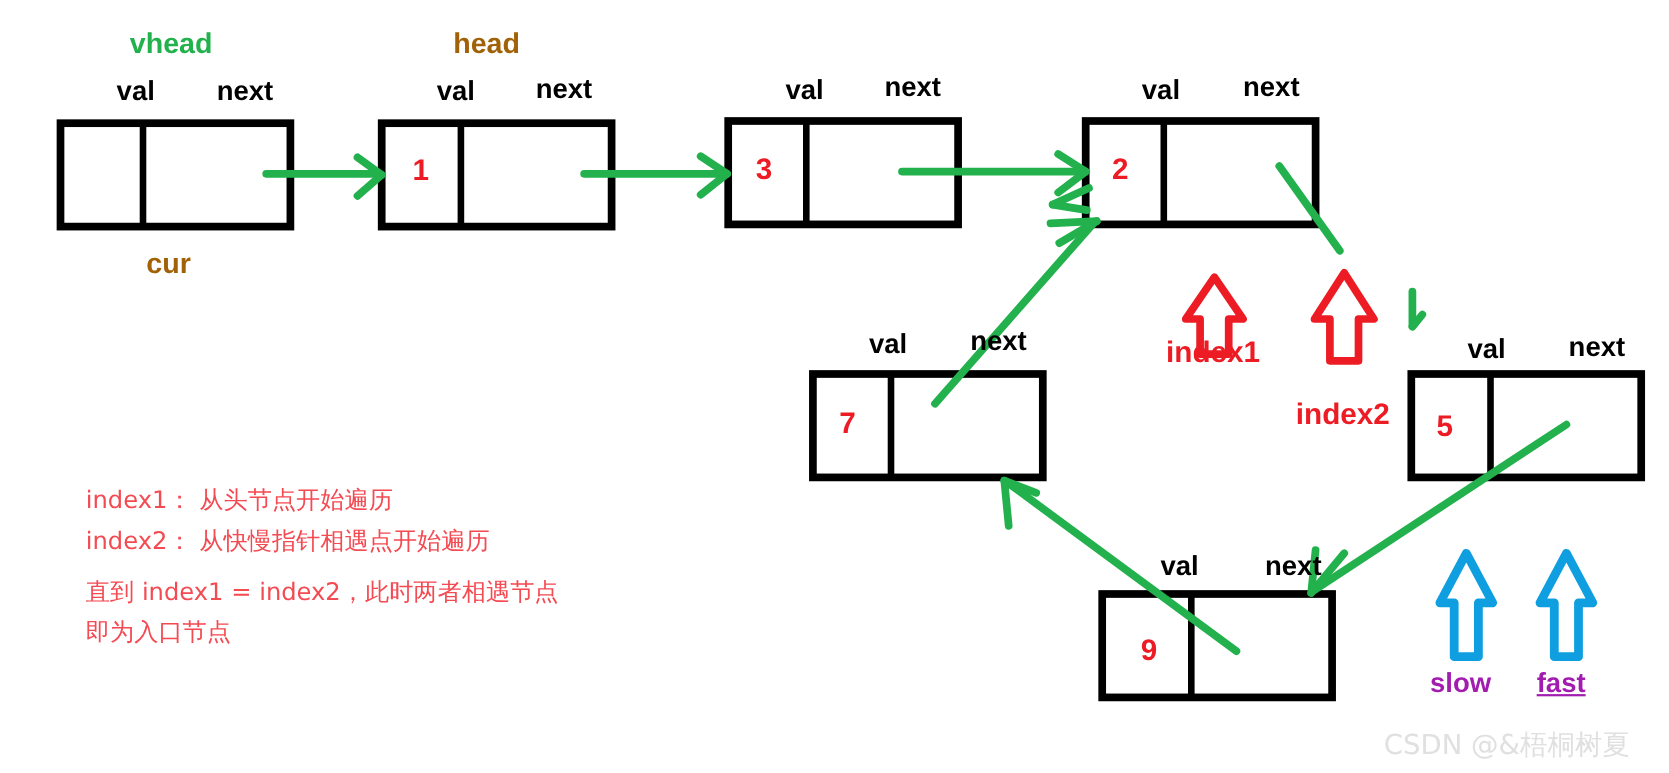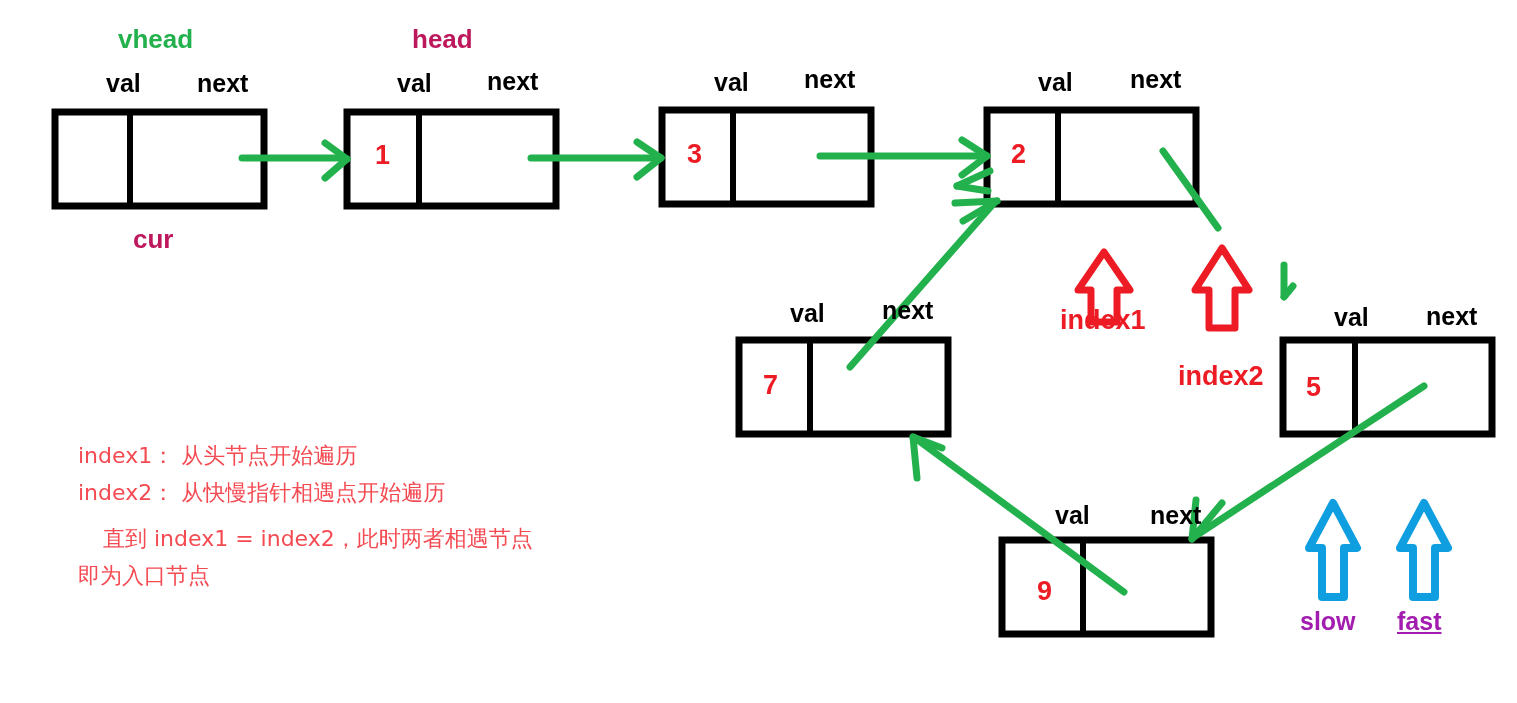--- a/index.html
+++ b/index.html
@@ -32,21 +32,21 @@
   .lbl-field {
     color: #000000;
     font-size: 25px;
     margin-left: 42px;
   }
   .lbl-val {
     color: #ed1c24;
     font-size: 27px;
   }
   .lbl-ptr-red {
-    color: #be185d;
+    color: #a16207;
     font-size: 26px;
   }
   .lbl-ptr-green {
     color: #22b14c;
     font-size: 26px;
     text-align: center;
   }
   .lbl-ptr-blue {
     color: #a21caf;
     font-size: 25px;
@@ -215,18 +215,19 @@
 
   <div class="lbl lbl-index" style="left:1060px;top:307px;">index1</div>
   <div class="lbl lbl-index" style="left:1178px;top:363px;">index2</div>
 
   <div class="lbl lbl-ptr-blue" style="left:1300px;top:609px;">slow</div>
   <div class="lbl lbl-ptr-blue" style="left:1397px;top:609px;text-decoration:underline;">fast</div>
 
   <div id="notes">
     <div>index1： 从头节点开始遍历</div>
     <div>index2： 从快慢指针相遇点开始遍历</div>
-    <div style="margin-top:9px;margin-left:25px;">直到 index1 = index2，此时两者相遇节点</div>
+    <div style="margin-top:9px;">直到 index1 = index2，此时两者相遇节点</div>
     <div>即为入口节点</div>
   </div>
 
+  <div id="watermark">CSDN @&amp;梧桐树夏</div>
 
 </div>
 
 </body></html>

